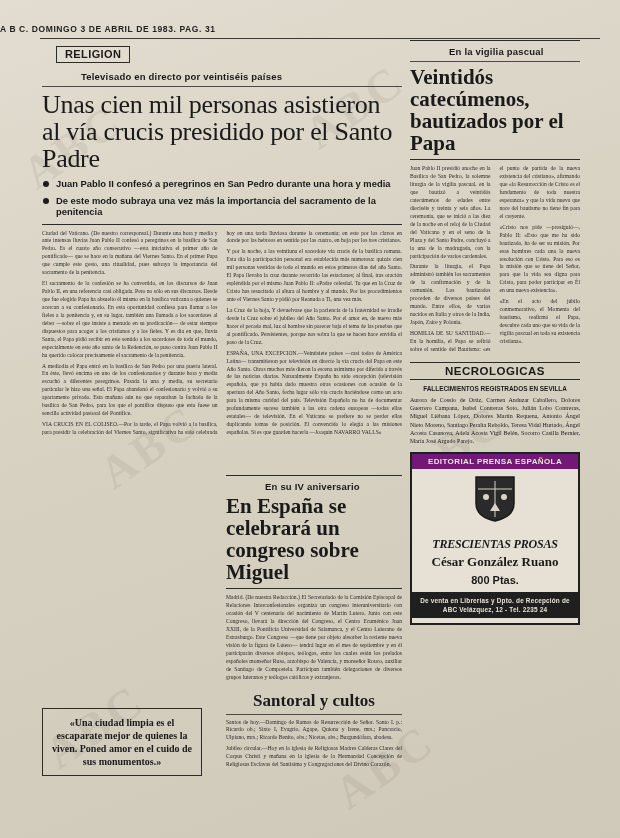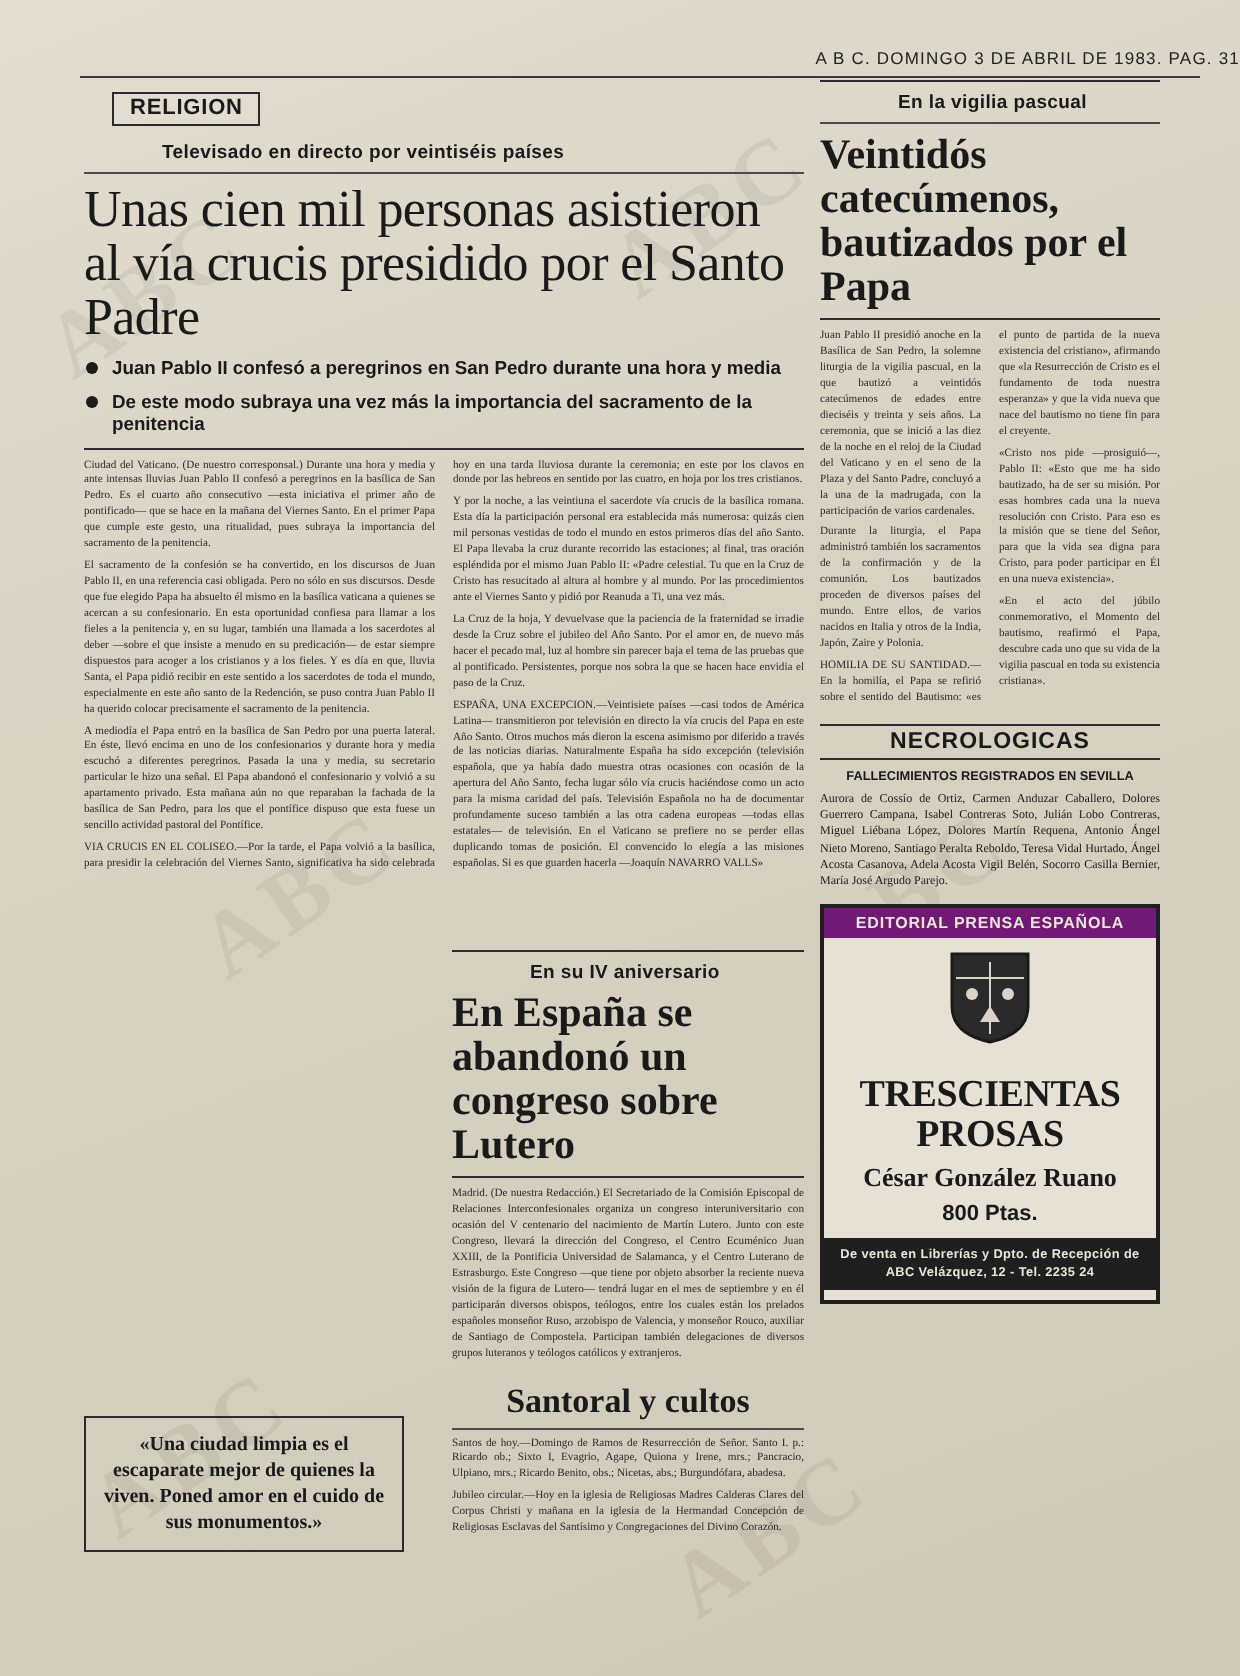--- a/index.html
+++ b/index.html
@@ -22,25 +22,25 @@
     font-weight:bold;
     color:rgba(120,115,100,0.13);
     transform:rotate(-35deg);
     font-size:46px;
     letter-spacing:4px;
     pointer-events:none;
     user-select:none;
   }
   .header{
     position:absolute;top:24px;left:0;right:0;
-    text-align:right;
+    text-align:left;
     font-size:8.5px;
     letter-spacing:.6px;
     font-family:"Liberation Sans", sans-serif;
-    font-weight:normal;
+    font-weight:bold;
     color:#222;
   }
   .rule-top{
     position:absolute;top:38px;left:40px;right:20px;
     border-top:1px solid #3a3a3a;
   }
   
   .col{position:absolute;}
   .colA{left:56px;top:44px;width:176px;}
   .colC{left:410px;top:40px;width:170px;}
@@ -167,22 +167,22 @@
     font-family:"Liberation Sans", sans-serif;
     font-weight:bold;font-size:8px;letter-spacing:.4px;
     padding:3px 0;
   }
   .ad-crest{
     width:46px;height:48px;margin:6px auto 4px auto;
     position:relative;
   }
   .ad-title{
     font-family:"Liberation Serif", serif;
-    font-weight:bold;font-size:19px;letter-spacing:-.2px;
-    margin:15px 4px 2px 4px;line-height:1.05;
+    font-weight:bold;font-size:12px;letter-spacing:-.2px;
+    margin:15px 4px 2px 4px;line-height:1.05;font-style:italic;
   }
   .ad-author{
     font-family:"Liberation Serif", serif;
     font-weight:bold;font-size:13px;margin:3px 0 2px 0;
   }
   .ad-price{
     font-family:"Liberation Sans", sans-serif;
     font-weight:bold;font-size:11px;margin:4px 0 6px 0;
   }
   .ad-foot{
@@ -232,21 +232,21 @@
     </div>
   </div>
 
   <div style="position:absolute;left:42px;top:700px;width:160px;">
     <div class="boxquote">«Una ciudad limpia es el escaparate mejor de quienes la viven. Poned amor en el cuido de sus monumentos.»</div>
   </div>
 
   <div style="position:absolute;left:226px;top:470px;width:176px;">
     <div class="hr"></div>
     <div class="kicker">En su IV aniversario</div>
-    <div class="headline2">En España se abandonó un congreso sobre Lutero</div>
+    <div class="headline2">En España se celebrará un congreso sobre Miguel</div>
     <div class="hr"></div>
     <div class="body1">
       <p>Madrid. (De nuestra Redacción.) El Secretariado de la Comisión Episcopal de Relaciones Interconfesionales organiza un congreso interuniversitario con ocasión del V centenario del nacimiento de Martín Lutero. Junto con este Congreso, llevará la dirección del Congreso, el Centro Ecuménico Juan XXIII, de la Pontificia Universidad de Salamanca, y el Centro Luterano de Estrasburgo. Este Congreso —que tiene por objeto absorber la reciente nueva visión de la figura de Lutero— tendrá lugar en el mes de septiembre y en él participarán diversos obispos, teólogos, entre los cuales están los prelados españoles monseñor Ruso, arzobispo de Valencia, y monseñor Rouco, auxiliar de Santiago de Compostela. Participan también delegaciones de diversos grupos luteranos y teólogos católicos y extranjeros.</p>
     </div>
     <div style="margin-top:10px;text-align:center;">
       <div class="headline3">Santoral y cultos</div>
     </div>
     <div class="hrthin"></div>
     <div class="body1">
       <p>Santos de hoy.—Domingo de Ramos de Resurrección de Señor. Santo I. p.: Ricardo ob.; Sixto I, Evagrio, Agape, Quiona y Irene, mrs.; Pancracio, Ulpiano, mrs.; Ricardo Benito, obs.; Nicetas, abs.; Burgundófara, abadesa.</p>

